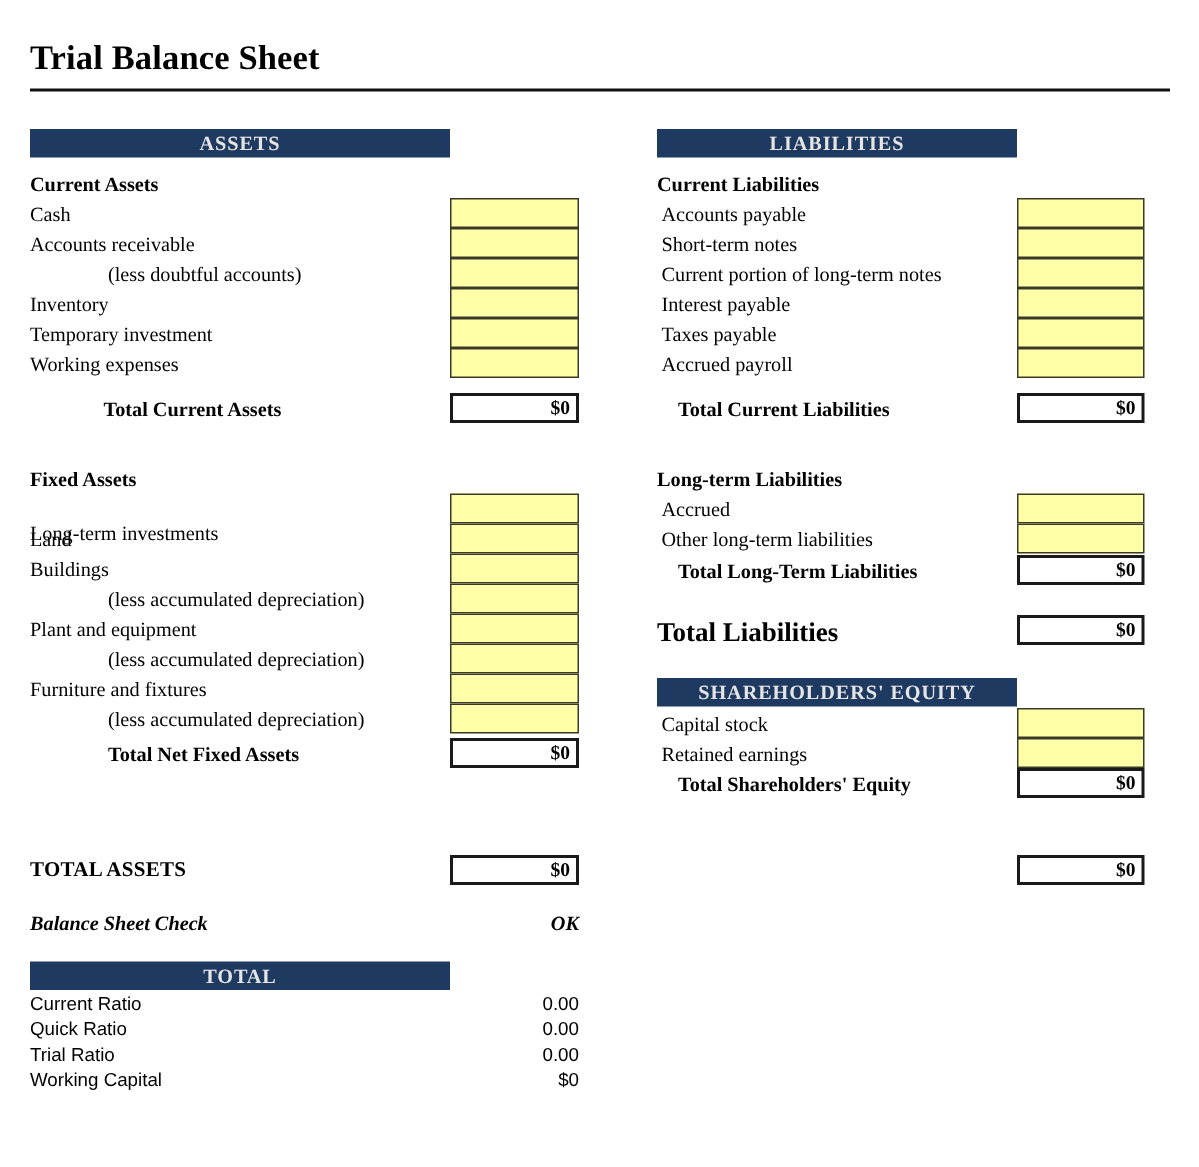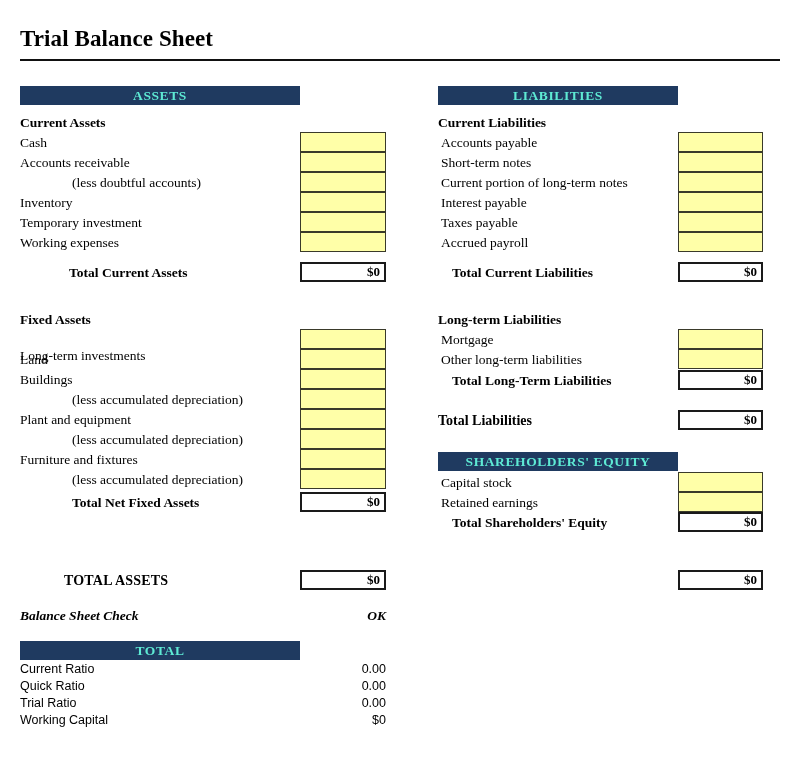--- a/index.html
+++ b/index.html
@@ -40,21 +40,21 @@
     width: 760px;
     height: 0;
     border-top: 2px solid #111111;
   }
 
   
   .bar {
     position: absolute;
     height: 19px;
     background: #1f3a60;
-    color: #5eead4;
+    color: #e5e5e5;
     font-size: 13.5px;
     font-weight: bold;
     letter-spacing: 0.6px;
     text-align: center;
     line-height: 19px;
     box-sizing: border-box;
   }
 
   
   .lbl {
@@ -154,21 +154,21 @@
   <div class="cell" style="left:300px; top:369px; width:86px;"></div>
   <div class="cell" style="left:300px; top:389px; width:86px;"></div>
   <div class="cell" style="left:300px; top:409px; width:86px;"></div>
   <div class="cell" style="left:300px; top:429px; width:86px;"></div>
   <div class="cell" style="left:300px; top:449px; width:86px;"></div>
   <div class="cell" style="left:300px; top:469px; width:86px;"></div>
 
   <div class="lbl bold" style="left:72px; top:493px;">Total Net Fixed Assets</div>
   <div class="cell total" style="left:300px; top:492px; width:86px;">$0</div>
 
-  <div class="lbl big" style="left:20px; top:571px;margin-left:44px;">TOTAL ASSETS</div>
+  <div class="lbl big" style="left:20px; top:571px;">TOTAL ASSETS</div>
   <div class="cell total" style="left:300px; top:570px; width:86px;">$0</div>
 
   <div class="lbl bolditalic" style="left:20px; top:606px;">Balance Sheet Check</div>
   <div class="num serifbold" style="left:286px; top:606px; width:100px;">OK</div>
 
   <div class="bar" style="left:20px; top:641px; width:280px;">TOTAL</div>
 
   <div class="lbl sans" style="left:20px; top:659px;">Current Ratio</div>
   <div class="lbl sans" style="left:20px; top:676px;">Quick Ratio</div>
   <div class="lbl sans" style="left:20px; top:693px;">Trial Ratio</div>
@@ -195,30 +195,30 @@
   <div class="cell" style="left:678px; top:172px; width:85px;"></div>
   <div class="cell" style="left:678px; top:192px; width:85px;"></div>
   <div class="cell" style="left:678px; top:212px; width:85px;"></div>
   <div class="cell" style="left:678px; top:232px; width:85px;"></div>
 
   <div class="lbl bold" style="left:452px; top:263px;">Total Current Liabilities</div>
   <div class="cell total" style="left:678px; top:262px; width:85px;">$0</div>
 
   <div class="lbl bold" style="left:438px; top:310px;">Long-term Liabilities</div>
 
-  <div class="lbl" style="left:441px; top:330px;">Mortgage</div>
+  <div class="lbl" style="left:441px; top:330px;">Accrued</div>
   <div class="lbl" style="left:441px; top:350px;">Other long-term liabilities</div>
 
   <div class="cell" style="left:678px; top:329px; width:85px;"></div>
   <div class="cell" style="left:678px; top:349px; width:85px;"></div>
 
   <div class="lbl bold" style="left:452px; top:371px;">Total Long-Term Liabilities</div>
   <div class="cell total" style="left:678px; top:370px; width:85px;">$0</div>
 
-  <div class="lbl bold" style="left:438px; top:411px; font-size:14px;">Total Liabilities</div>
+  <div class="lbl bold" style="left:438px; top:411px; font-size:18px;">Total Liabilities</div>
   <div class="cell total" style="left:678px; top:410px; width:85px;">$0</div>
 
   <div class="bar" style="left:438px; top:452px; width:240px;">SHAREHOLDERS' EQUITY</div>
 
   <div class="lbl" style="left:441px; top:473px;">Capital stock</div>
   <div class="lbl" style="left:441px; top:493px;">Retained earnings</div>
 
   <div class="cell" style="left:678px; top:472px; width:85px;"></div>
   <div class="cell" style="left:678px; top:492px; width:85px;"></div>
 

